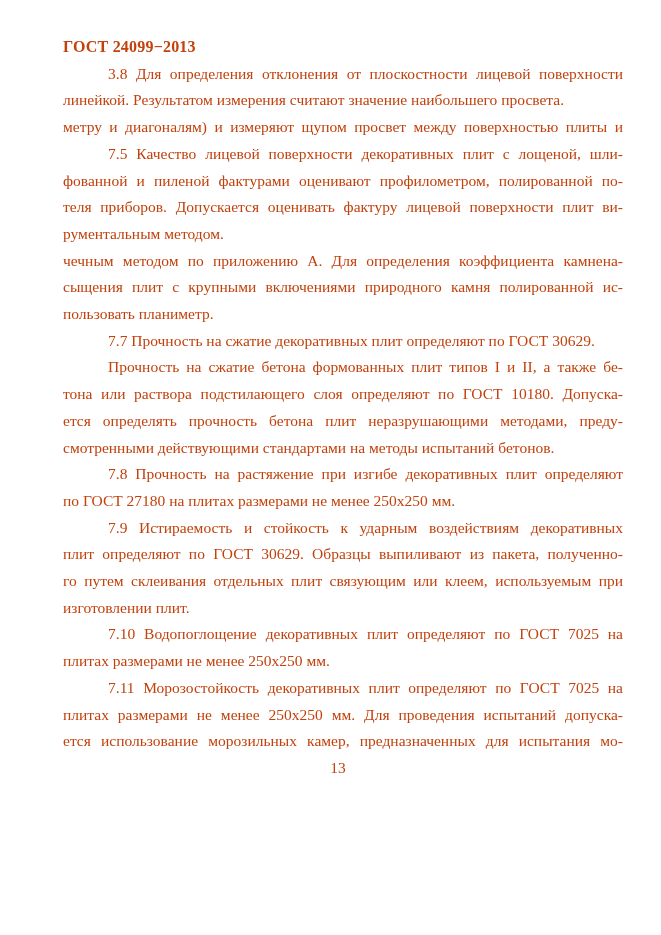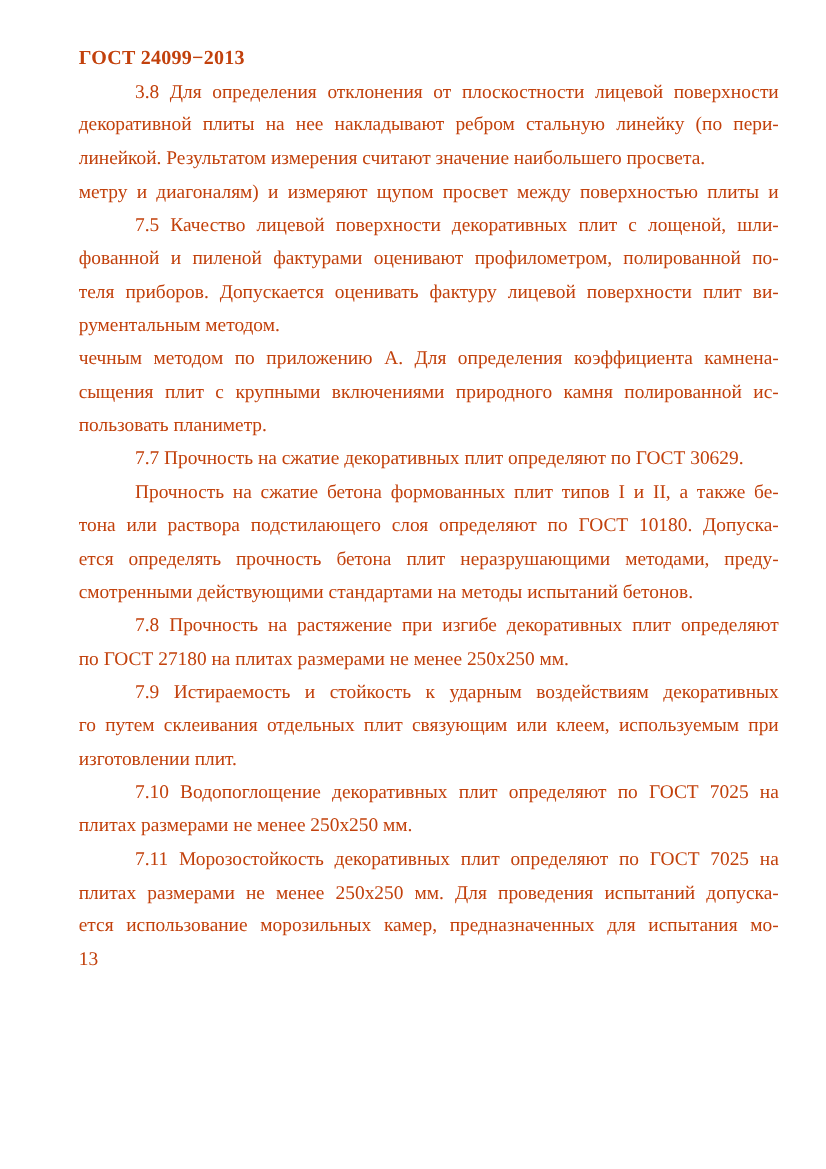--- a/index.html
+++ b/index.html
@@ -36,35 +36,34 @@
     white-space: normal;
   }
   .j {
     text-align: justify;
     text-align-last: justify;
   }
   .ind {
     text-indent: 45px;
   }
   .pagenum {
-    text-align: left;
+    text-align: center;
     padding-right: 10px;
   }
 </style>
 </head>
 <body>
 
 <div class="page">
   <div class="textblock">
 
     <div class="ln hdr">ГОСТ 24099−2013</div>
 
     <div>
       <div class="ln j ind">3.8  Для определения  отклонения от плоскостности лицевой поверхности</div>
-      <div class="ln j">декоративной плиты на нее накладывают ребром стальную линейку (по пери-</div>
       <div class="ln">линейкой. Результатом измерения считают значение наибольшего просвета.</div>
       <div class="ln j">метру и диагоналям) и измеряют  щупом просвет между поверхностью плиты и</div>
     </div>
 
     <div>
       <div class="ln j ind">7.5 Качество лицевой поверхности  декоративных плит с лощеной, шли-</div>
       <div class="ln j">фованной и пиленой фактурами оценивают профилометром, полированной по-</div>
       <div class="ln j">теля приборов. Допускается оценивать фактуру лицевой поверхности плит ви-</div>
       <div class="ln">рументальным методом.</div>
     </div>
@@ -86,20 +85,21 @@
       <div class="ln">смотренными действующими стандартами на методы испытаний бетонов.</div>
     </div>
 
     <div>
       <div class="ln j ind">7.8 Прочность на растяжение при изгибе декоративных плит определяют</div>
       <div class="ln">по ГОСТ 27180 на плитах размерами не менее 250x250 мм.</div>
     </div>
 
     <div>
       <div class="ln j ind">7.9  Истираемость и стойкость к ударным воздействиям декоративных</div>
+      <div class="ln j">плит определяют по ГОСТ 30629.  Образцы выпиливают из пакета, полученно-</div>
       <div class="ln j">го путем склеивания отдельных плит связующим или клеем, используемым при</div>
       <div class="ln">изготовлении плит.</div>
     </div>
 
     <div>
       <div class="ln j ind">7.10 Водопоглощение  декоративных плит определяют по ГОСТ 7025  на</div>
       <div class="ln">плитах размерами не менее 250x250 мм.</div>
     </div>
 
     <div>

